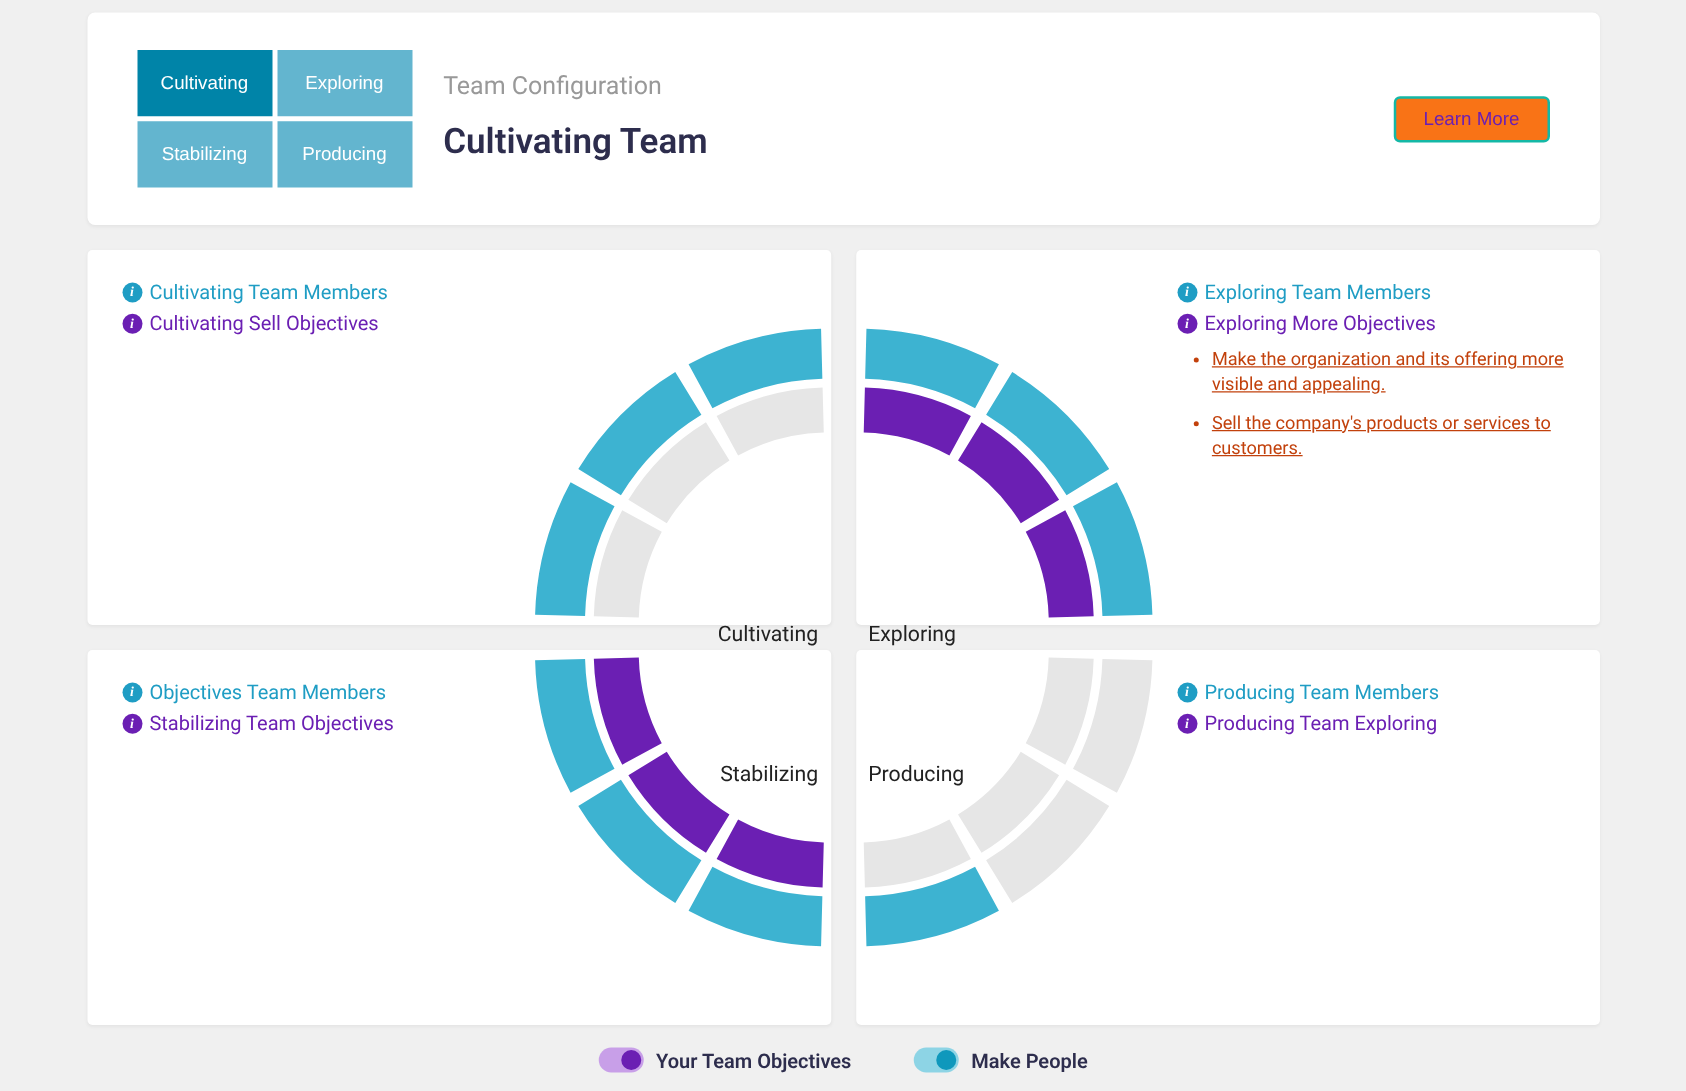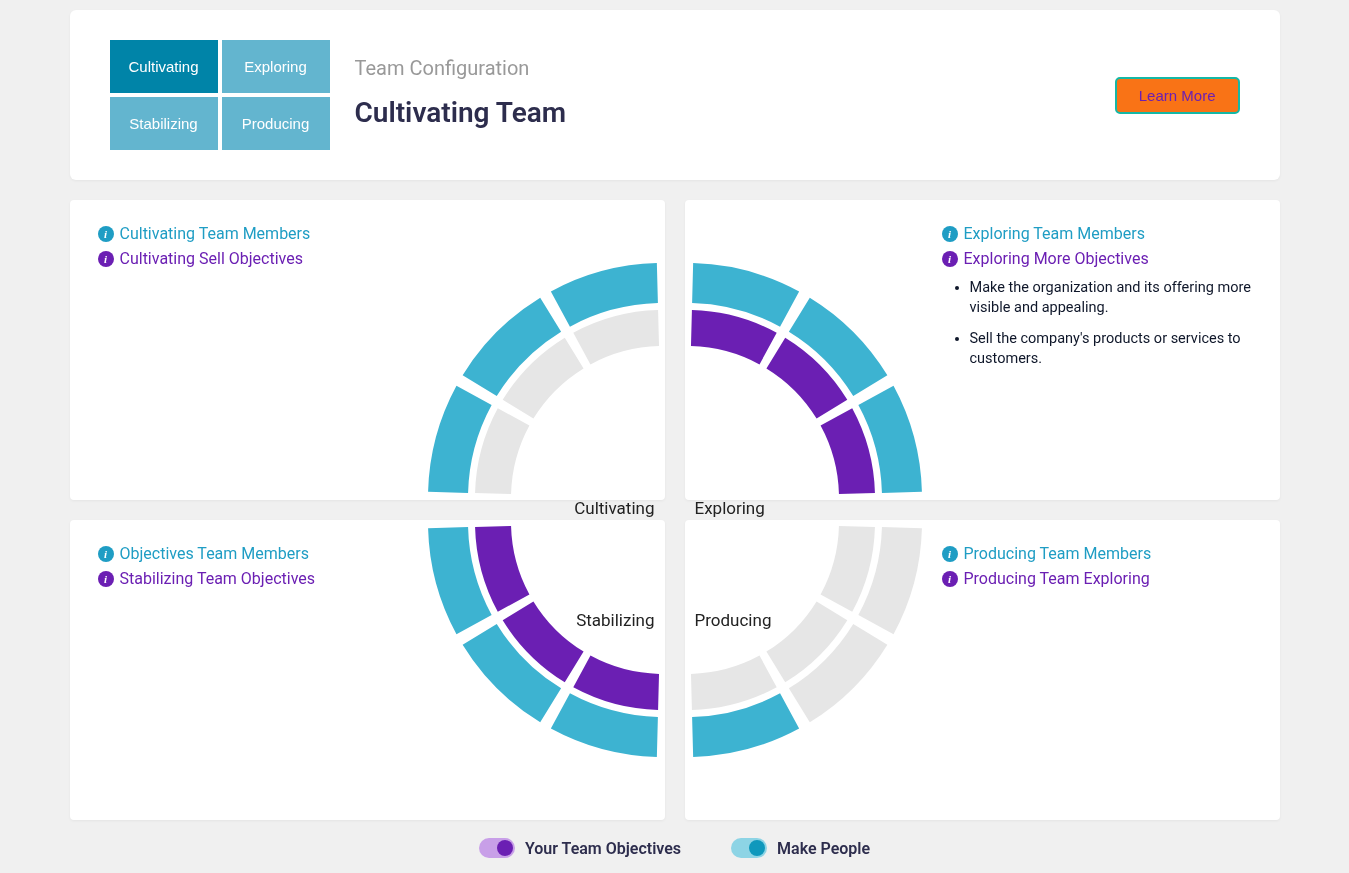--- a/index.html
+++ b/index.html
@@ -90,21 +90,22 @@
     font-family: Georgia, serif;
     flex-shrink: 0;
   }
   .info-icon.teal { background: #1f9dc4; color: #fff; }
   .info-icon.purple { background: #6b1fb3; color: #fff; }
   .obj-list {
     list-style: disc;
     padding-left: 28px;
     margin-top: 10px;
     font-size: 14.5px;
-    color: #0f172a;
+    color: #c2410c;
+    text-decoration: underline;
   }
   .obj-list li { margin-bottom: 10px; line-height: 1.4; }
   .panel-top-left .panel-content { max-width: 310px; }
   .panel-top-right .panel-content { margin-left: auto; max-width: 310px; }
   .panel-bottom-left .panel-content { max-width: 330px; }
   .panel-bottom-right .panel-content { margin-left: auto; max-width: 310px; }
   .center-chart {
     position: absolute;
     left: 50%;
     top: 50%;

